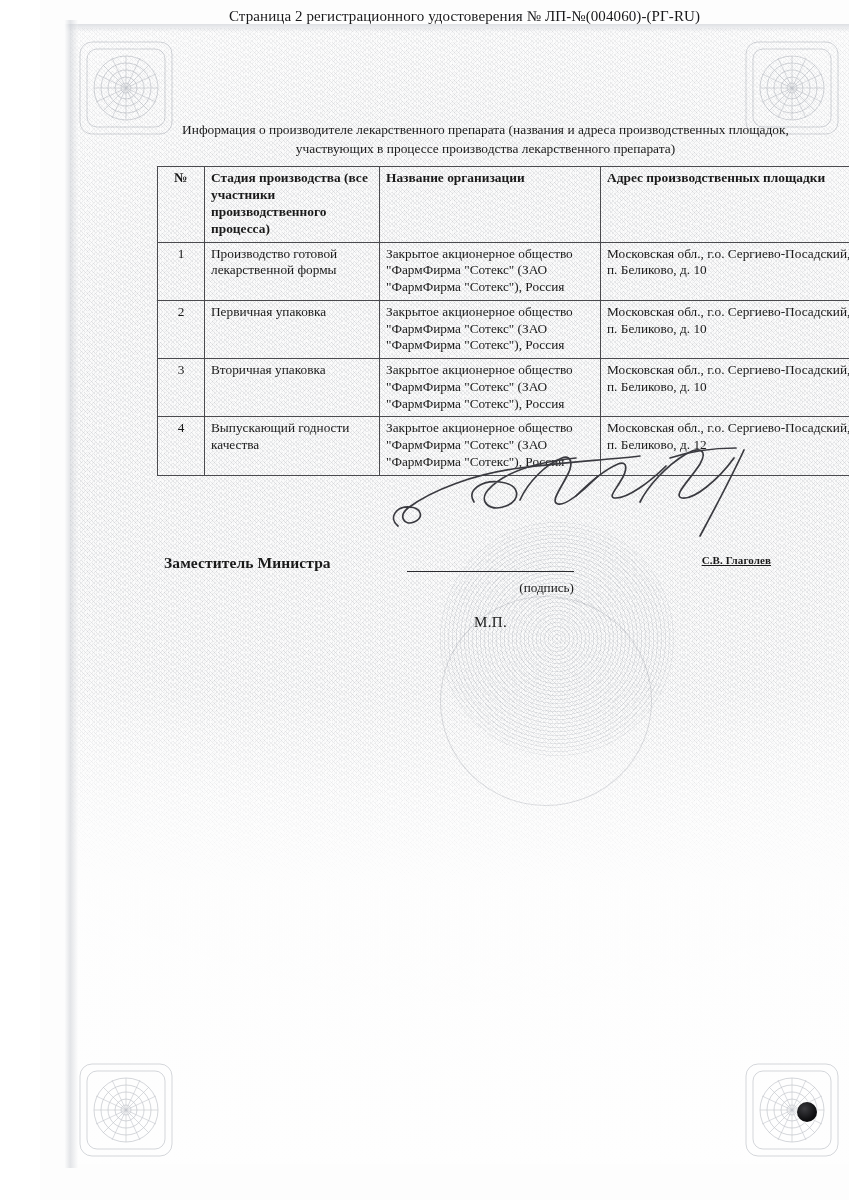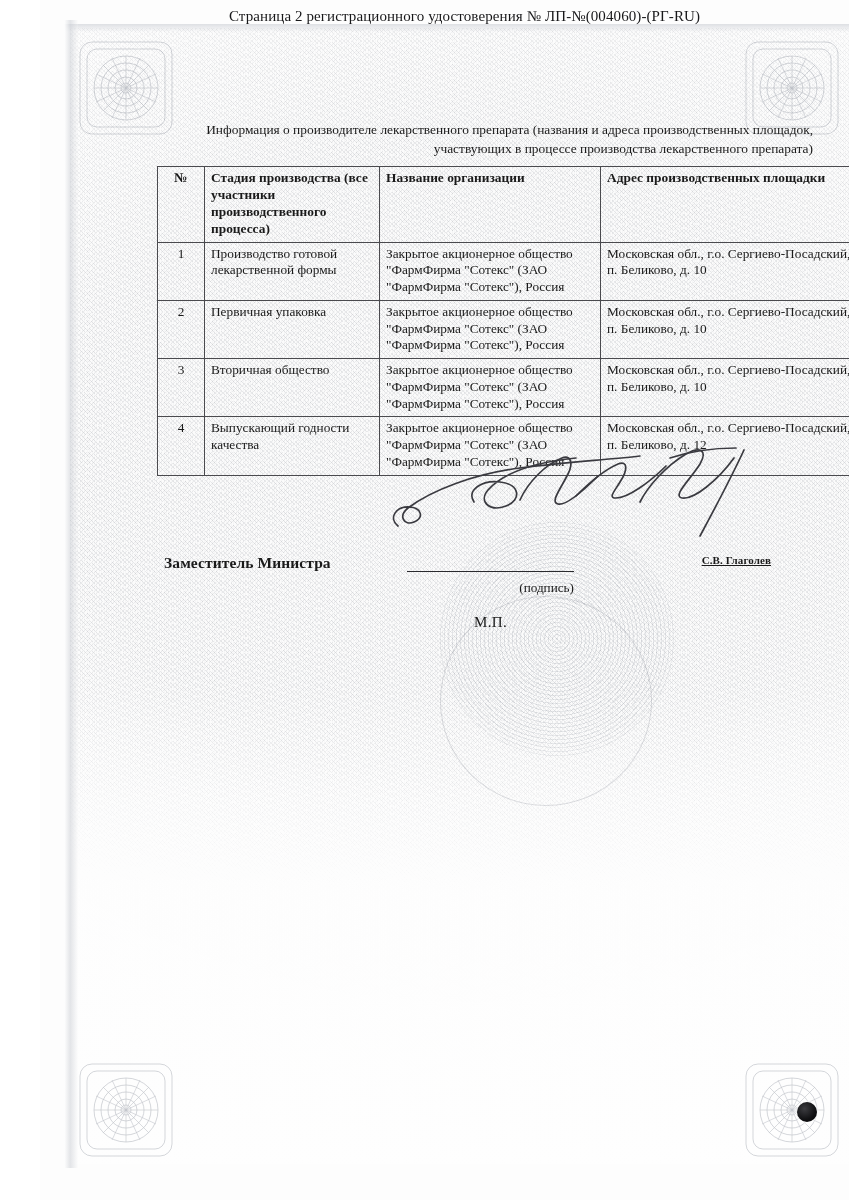--- a/index.html
+++ b/index.html
@@ -145,21 +145,21 @@
   #table-props .col-num { width: 30px; text-align: center; font-weight: bold; }
   #table-props .col-label { width: 302px; font-weight: bold; }
   #table-props .col-value { width: 319px; }
   #table-props .center { text-align: center; }
 
   
   #manufacturer-intro {
     position: absolute;
     left: 118px; top: 120px;
     width: 655px;
-    text-align: right;
+    text-align: center;
     font-size: 13.4px;
     line-height: 1.42;
   }
 
   
   #table-manufacturers {
     left: 117px; top: 166px; width: 653px;
   }
   #table-manufacturers th {
     font-weight: bold;
@@ -332,21 +332,21 @@
         <td class="c-addr">Московская обл., г.о. Сергиево-Посадский, п. Беликово, д. 10</td>
       </tr>
       <tr>
         <td class="c-no">2</td>
         <td class="c-stage">Первичная упаковка</td>
         <td class="c-org">Закрытое акционерное общество "ФармФирма "Сотекс" (ЗАО "ФармФирма "Сотекс"), Россия</td>
         <td class="c-addr">Московская обл., г.о. Сергиево-Посадский, п. Беликово, д. 10</td>
       </tr>
       <tr>
         <td class="c-no">3</td>
-        <td class="c-stage">Вторичная общество</td>
+        <td class="c-stage">Вторичная упаковка</td>
         <td class="c-org">Закрытое акционерное общество "ФармФирма "Сотекс" (ЗАО "ФармФирма "Сотекс"), Россия</td>
         <td class="c-addr">Московская обл., г.о. Сергиево-Посадский, п. Беликово, д. 10</td>
       </tr>
       <tr>
         <td class="c-no">4</td>
         <td class="c-stage">Выпускающий годности качества</td>
         <td class="c-org">Закрытое акционерное общество "ФармФирма "Сотекс" (ЗАО "ФармФирма "Сотекс"), Россия</td>
         <td class="c-addr">Московская обл., г.о. Сергиево-Посадский, п. Беликово, д. 12</td>
       </tr>
     </tbody>

